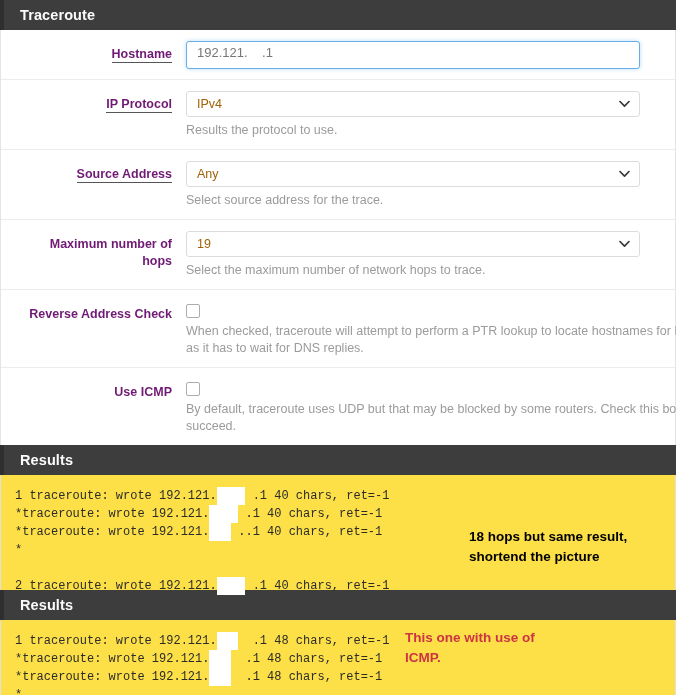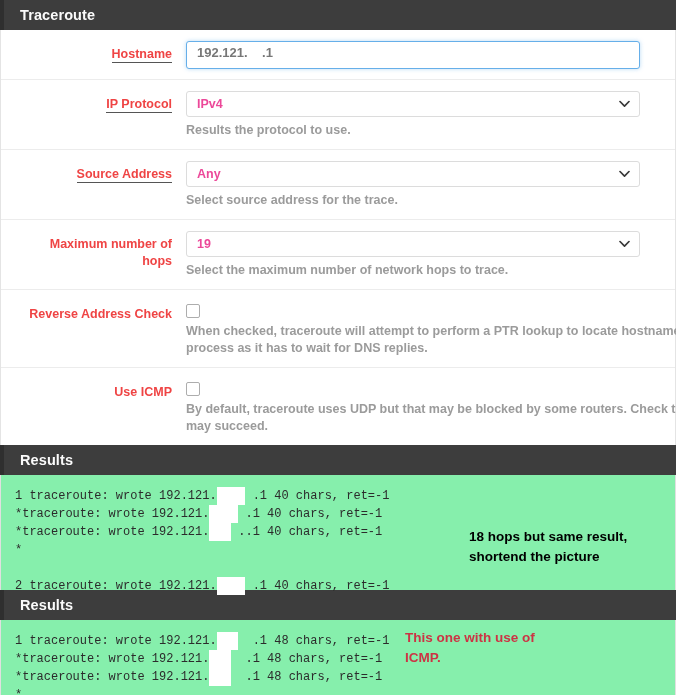--- a/index.html
+++ b/index.html
@@ -48,28 +48,28 @@
   }
   .form-row.no-border { border-bottom: none; }
   .form-label {
     width: 185px;
     flex: 0 0 185px;
     text-align: right;
     padding-right: 14px;
     padding-top: 5px;
     font-size: 12.5px;
     font-weight: bold;
-    color: #ef4444;
+    color: #701a75;
     line-height: 17px;
   }
   .form-label .u {
     border-bottom: 1px solid #555;
     padding-bottom: 1px;
   }
-  .form-control-wrap { flex: 1 1 auto; padding-right: 8px; font-weight: bold; }
+  .form-control-wrap { flex: 1 1 auto; padding-right: 8px; }
 
   .txt-input {
     display: block;
     width: 454px;
     height: 28px;
     border: 1px solid #66afe9;
     border-radius: 3px;
     padding: 3px 10px;
     font-size: 13px;
     color: #777;
@@ -82,21 +82,21 @@
     position: relative;
     width: 454px;
     height: 26px;
     border: 1px solid #dcdcdc;
     border-radius: 3px;
     background: #fff;
     display: flex;
     align-items: center;
     padding: 0 10px;
     font-size: 12.5px;
-    color: #ec4899;
+    color: #a16207;
   }
   .sel .caret {
     position: absolute;
     right: 9px; top: 50%;
     transform: translateY(-50%);
     color: #444;
     font-size: 11px;
     line-height: 1;
   }
   .help {
@@ -114,21 +114,21 @@
     border: 1px solid #adadad;
     border-radius: 2px;
     background: #fff;
     display: block;
     margin-top: 3px;
   }
 
   
   .results-panel { margin-top: 0; }
   .results-body {
-    background: #86efac;
+    background: #fde047;
     border-left: 1px solid #e0e0e0;
     border-right: 1px solid #e0e0e0;
     position: relative;
     padding: 12px 0 8px 14px;
   }
   .results-pre {
     font-family: "Liberation Mono", monospace;
     font-size: 12px;
     line-height: 18px;
     color: #2b2b2b;

